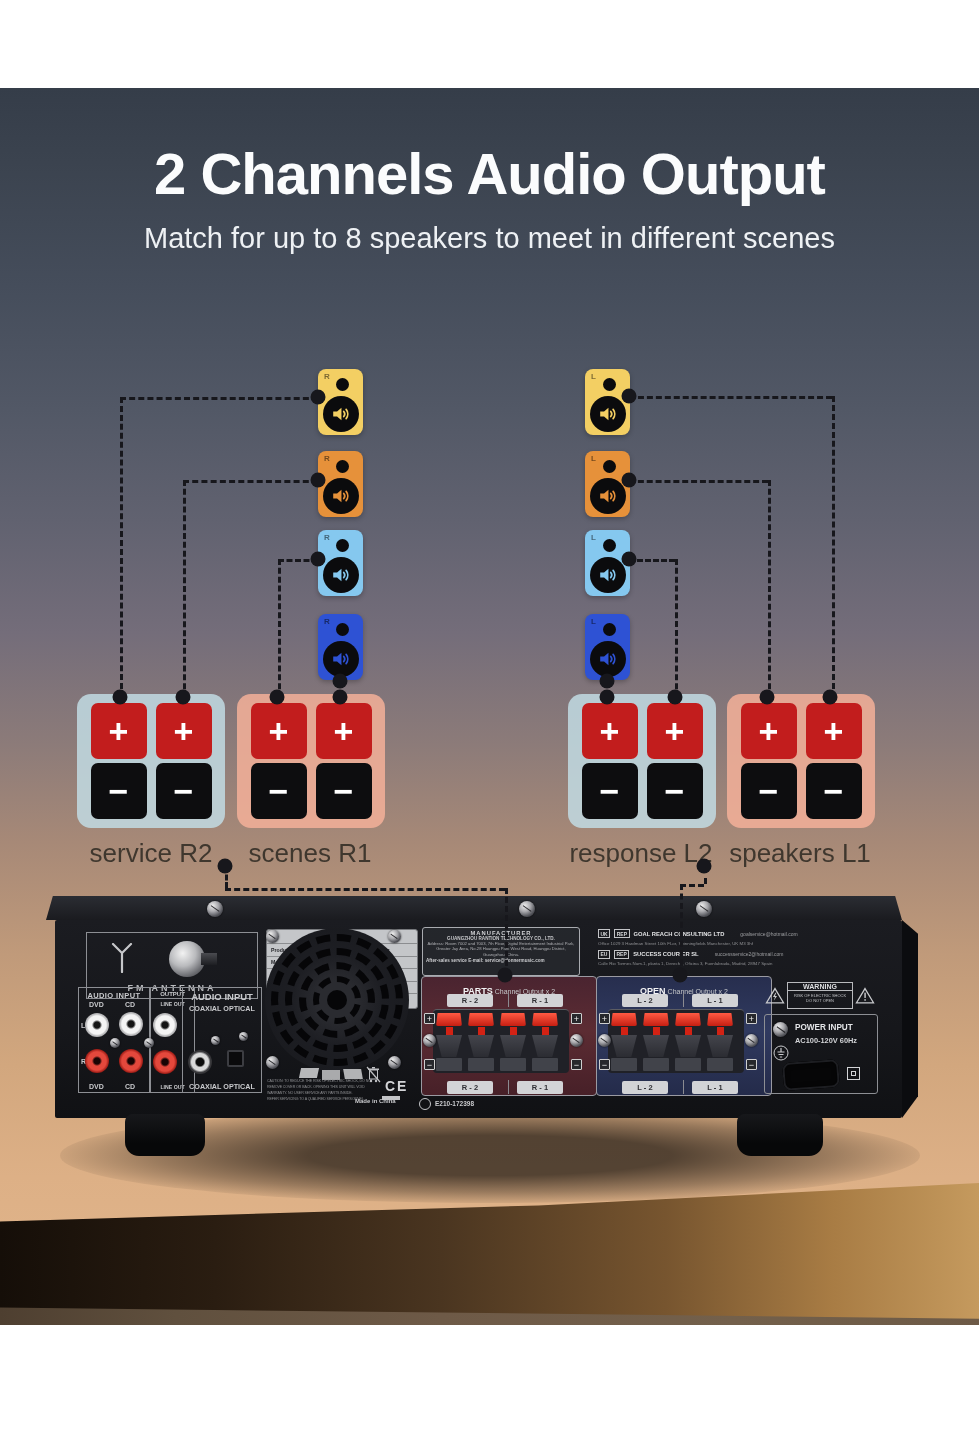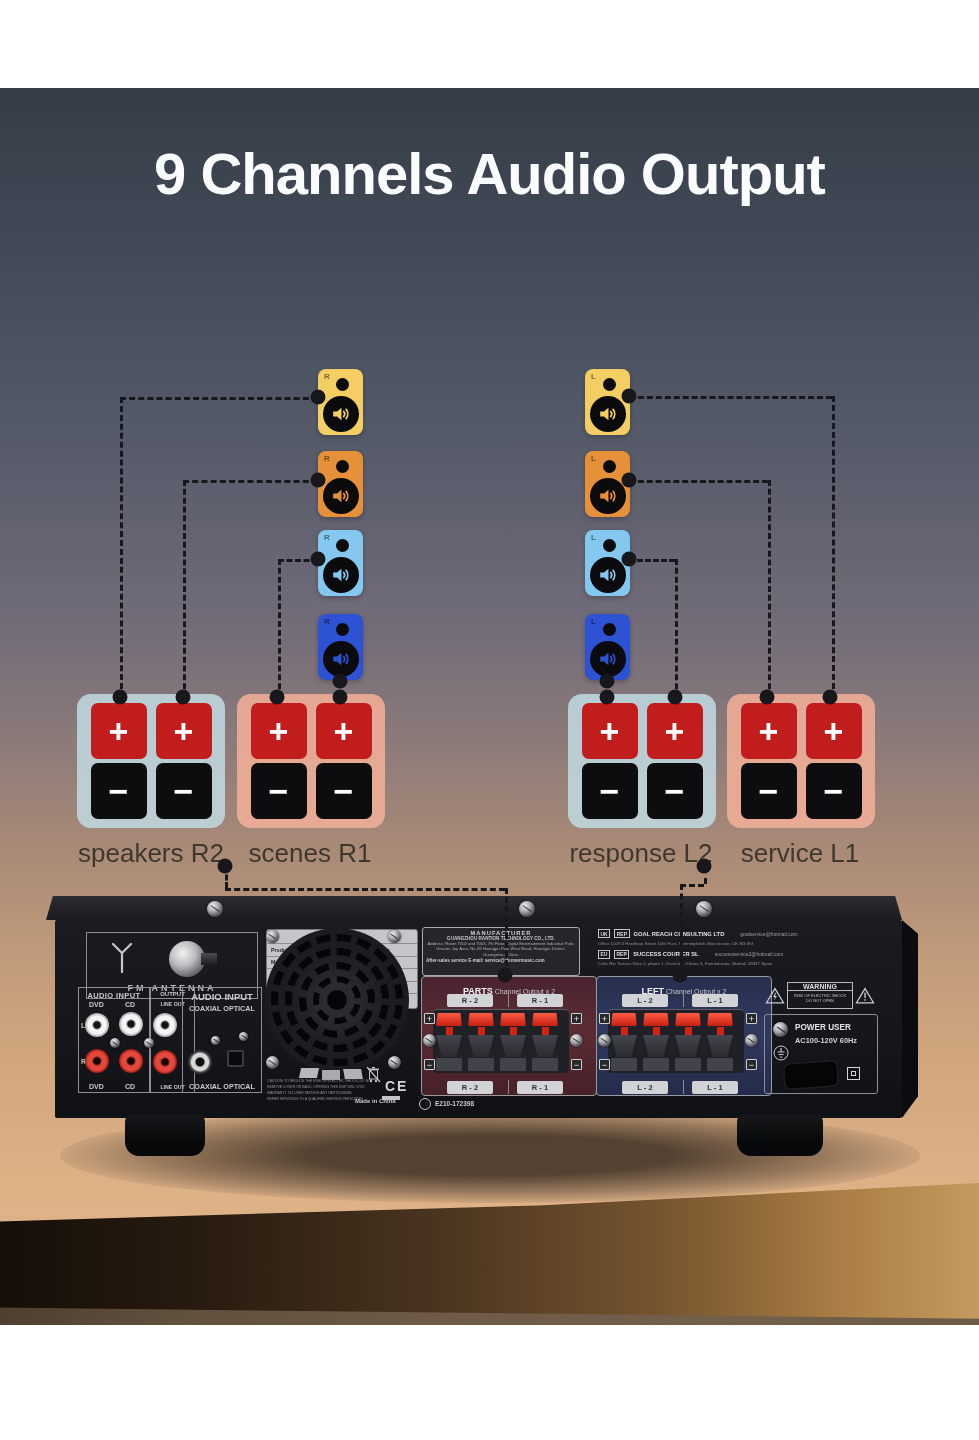--- a/index.html
+++ b/index.html
@@ -81,21 +81,22 @@
 <body>
 
 <div class="stage">
 
   <div class="photo">
     <div class="table-top"></div>
     <div class="table-front"></div>
   </div>
   <div class="amp-shadow"></div>
 
-  <h1 class="title" style="margin:0">9 Channels Audio Output</h1>
+  <h1 class="title" style="margin:0">2 Channels Audio Output</h1>
+  <p class="sub" style="margin:0;top:222px">Match for up to 8 speakers to meet in different scenes</p>
 
   <div id="diagram">
       <div class="spk" style="left: 318px; top: 369px; background: rgb(243, 207, 99);">
         <div class="ltr">R</div>
         <div class="tw"></div>
         <div class="wf">
           <svg width="22" height="22" viewBox="0 0 24 24">
             <path d="M3.5 9.2h4.2l4.8-4v13.6l-4.8-4H3.5z" fill="#f3cf63"></path>
             <path d="M15 9.3a4.2 4.2 0 0 1 0 5.4M17.6 7a8 8 0 0 1 0 10" stroke="#f3cf63" stroke-width="1.9" fill="none" stroke-linecap="round"></path>
           </svg>
@@ -174,21 +175,21 @@
       <div class="tgroup" style="left: 77px; background: rgba(194, 221, 229, 0.84);">
         <div class="tcol">
           <div class="tsq" style="background: rgb(194, 29, 29);">+</div>
           <div class="tsq" style="background: rgb(13, 13, 15);">−</div>
         </div>
         <div class="tcol">
           <div class="tsq" style="background: rgb(194, 29, 29);">+</div>
           <div class="tsq" style="background: rgb(13, 13, 15);">−</div>
         </div>
       </div>
-      <div class="chlabel" style="left: 41px;">speakers R2</div>
+      <div class="chlabel" style="left: 41px;">service R2</div>
       <div class="tgroup" style="left: 237px; background: rgba(243, 176, 153, 0.86);">
         <div class="tcol">
           <div class="tsq" style="background: rgb(194, 29, 29);">+</div>
           <div class="tsq" style="background: rgb(13, 13, 15);">−</div>
         </div>
         <div class="tcol">
           <div class="tsq" style="background: rgb(194, 29, 29);">+</div>
           <div class="tsq" style="background: rgb(13, 13, 15);">−</div>
         </div>
       </div>
@@ -207,21 +208,21 @@
       <div class="tgroup" style="left: 727px; background: rgba(243, 176, 153, 0.86);">
         <div class="tcol">
           <div class="tsq" style="background: rgb(194, 29, 29);">+</div>
           <div class="tsq" style="background: rgb(13, 13, 15);">−</div>
         </div>
         <div class="tcol">
           <div class="tsq" style="background: rgb(194, 29, 29);">+</div>
           <div class="tsq" style="background: rgb(13, 13, 15);">−</div>
         </div>
       </div>
-      <div class="chlabel" style="left: 690px;">service L1</div>
+      <div class="chlabel" style="left: 690px;">speakers L1</div>
     </div>
 
   <div class="amp">
     <div class="amp-bevel"></div>
     <div class="amp-body"></div>
     <div class="amp-side"></div>
     <div class="screw" style="left:207px;top:901px;width:16px;height:16px"></div>
     <div class="screw" style="left:519px;top:901px;width:16px;height:16px"></div>
     <div class="screw" style="left:696px;top:901px;width:16px;height:16px"></div>
     <div class="foot" style="left:125px;top:1114px;width:80px"></div>
@@ -399,21 +400,21 @@
             </div>
           </div>
           <div class="pm" style="left: 2px; top: 36px;">+</div>
           <div class="pm" style="left: 2px; top: 82px;">−</div>
           <div class="pm" style="left: 149px; top: 36px;">+</div>
           <div class="pm" style="left: 149px; top: 82px;">−</div>
           <div class="screw" style="left: 1px; top: 57px; width: 13px; height: 13px;"></div>
           <div class="screw" style="left: 148px; top: 57px; width: 13px; height: 13px;"></div>
         </div>
         <div class="pnl" style="left: 596px; background: linear-gradient(rgb(39, 46, 78), rgb(48, 58, 96) 45%, rgb(36, 43, 74)); border: 1px solid rgb(154, 154, 162);">
-          <div style="position: absolute; left: 0px; top: 3px; width: 100%; text-align: center;"><b style="font-size:9px;color:#f2f2f4">LEFT</b><span style="font-size:7px;color:#c6c7ca"> Channel  Output x 2</span></div>
+          <div style="position: absolute; left: 0px; top: 3px; width: 100%; text-align: center;"><b style="font-size:9px;color:#f2f2f4">OPEN</b><span style="font-size:7px;color:#c6c7ca"> Channel  Output x 2</span></div>
           <div class="chip" style="left: 25px; top: 17px;">L - 2</div>
           <div class="chip" style="left: 95px; top: 17px;">L - 1</div>
           <div class="chip" style="left: 25px; top: 104px;">L - 2</div>
           <div class="chip" style="left: 95px; top: 104px;">L - 1</div>
           <div style="position: absolute; left: 86px; top: 16px; width: 1px; height: 14px; background: rgb(139, 139, 145);"></div>
           <div style="position: absolute; left: 86px; top: 103px; width: 1px; height: 14px; background: rgb(139, 139, 145);"></div>
           <div style="position: absolute; left: 11px; top: 32px; width: 136px; height: 64px; background: rgb(32, 33, 39); border-radius: 4px; border-top: 1px solid rgb(92, 93, 99);">
             <div class="clipterm" style="left: 3px;">
               <div style="height: 13px; background: linear-gradient(rgb(255, 90, 67), rgb(198, 31, 18)); clip-path: polygon(6% 0px, 94% 0px, 100% 100%, 0px 100%); border-radius: 2px;"></div>
               <div style="width: 7px; height: 8px; background: rgb(211, 34, 20); margin: 1px auto 0px;"></div>
@@ -460,21 +461,21 @@
       </div>
       <svg class="tri" viewBox="0 0 24 21">
         <path d="M12 2L22.5 19.5H1.5Z" fill="none" stroke="#c9cacd" stroke-width="1.6"></path>
         <rect x="11.2" y="7" width="1.8" height="6.5" fill="#c9cacd"></rect>
           <rect x="11.2" y="15" width="1.8" height="2" fill="#c9cacd"></rect>
       </svg>
     </div>
 
     <div class="secbox" style="left:764px;top:1014px;width:114px;height:80px;border-radius:3px">
       <div class="screw" style="left:8px;top:7px;width:15px;height:15px"></div>
-      <div class="smtxt" style="left:30px;top:8px;font-size:8.2px;color:#e4e5e7">POWER USER</div>
+      <div class="smtxt" style="left:30px;top:8px;font-size:8.2px;color:#e4e5e7">POWER INPUT</div>
       <div class="smtxt" style="left:30px;top:21px;font-size:7.4px;color:#d3d4d7">AC100-120V 60Hz</div>
       <svg class="abs" style="left:8px;top:30px" width="16" height="16" viewBox="0 0 16 16">
         <circle cx="8" cy="8" r="7" fill="none" stroke="#c9cacd" stroke-width="1"></circle>
         <path d="M8 3v4M4.5 7h7M5.5 9.5h5M6.8 12h2.4" stroke="#c9cacd" stroke-width="1.2"></path>
       </svg>
       <div class="abs" style="left:18px;top:46px;width:56px;height:28px;background:#060607;border-radius:8px;
            box-shadow:inset 0 0 0 2px #1d1e22, inset 0 0 6px #000;transform:rotate(-4deg)"></div>
       <div class="abs" style="left:82px;top:52px;width:13px;height:13px;border:1.4px solid #d3d4d7">
         <div style="position:absolute;left:2.5px;top:2.5px;width:5px;height:5px;border:1.2px solid #d3d4d7"></div>
       </div>

